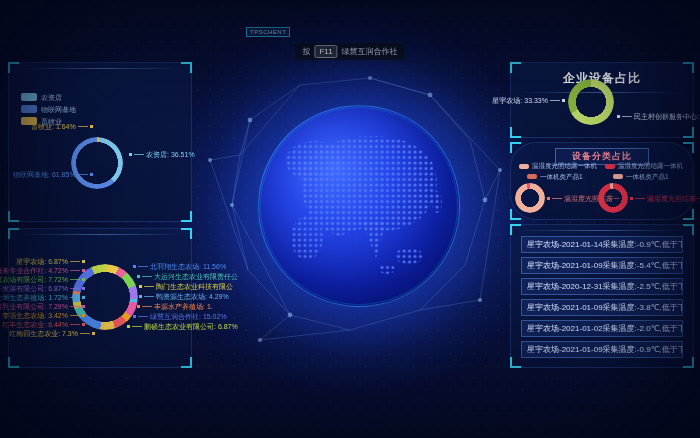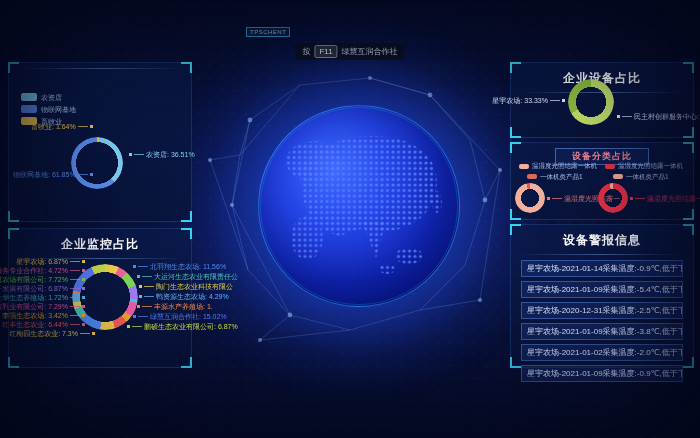--- a/index.html
+++ b/index.html
@@ -153,21 +153,20 @@
       <div class="co" style="left: 4px; top: 108px; color: rgb(91, 143, 240);">
           <span>物联网基地: 61.85%</span>
           <span class="ln"></span>
           <span class="dt"></span>
         </div>
     </div>
   </div>
 
   <div class="panel" style="left:8px;top:228px;width:182px;height:138px;">
     <div class="p-inner">
-      <div class="p-title">企业监控占比</div>
       <div class="p-line"></div>
       <div class="donut" style="left: 63px; top: 35px; width: 66px; height: 66px; --h: 75%; background: conic-gradient(rgb(245, 211, 74) 0deg, rgb(245, 211, 74) 24.73deg, rgb(240, 103, 158) 24.73deg, rgb(240, 103, 158) 41.72deg, rgb(126, 217, 87) 41.72deg, rgb(126, 217, 87) 69.5deg, rgb(160, 125, 242) 69.5deg, rgb(160, 125, 242) 94.23deg, rgb(79, 195, 232) 94.23deg, rgb(79, 195, 232) 100.42deg, rgb(239, 93, 168) 100.42deg, rgb(239, 93, 168) 126.66deg, rgb(245, 166, 35) 126.66deg, rgb(245, 166, 35) 138.97deg, rgb(242, 92, 92) 138.97deg, rgb(242, 92, 92) 162.15deg, rgb(242, 201, 76) 162.15deg, rgb(242, 201, 76) 188.42deg, rgb(77, 141, 242) 188.42deg, rgb(77, 141, 242) 230.03deg, rgb(73, 198, 184) 230.03deg, rgb(73, 198, 184) 248.03deg, rgb(224, 212, 74) 248.03deg, rgb(224, 212, 74) 260.26deg, rgb(100, 181, 246) 260.26deg, rgb(100, 181, 246) 275.7deg, rgb(255, 138, 77) 275.7deg, rgb(255, 138, 77) 281.21deg, rgb(92, 124, 250) 281.21deg, rgb(92, 124, 250) 335.27deg, rgb(200, 224, 74) 335.27deg, rgb(200, 224, 74) 360deg);"></div>
 
       <div class="co" style="right: 106px; top: 29px; color: rgb(245, 211, 74);">
           <span>星宇农场: 6.87%</span>
           <span class="ln"></span>
           <span class="dt"></span>
         </div>
       <div class="co" style="right: 106px; top: 38px; color: rgb(240, 103, 158);">
           <span>秀洲服务专业合作社: 4.72%</span>
@@ -259,21 +258,21 @@
           <span class="dt"></span>
         </div>
       <div class="co" style="left:106px;top:50px;color:#dfe8ff;">
           <span class="dt"></span>
           <span class="ln"></span>
           <span>民主村创群服务中心:</span>
         </div>
     </div>
   </div>
 
-  <div class="panel" style="left:510px;top:142px;width:182px;height:76px;">
+  <div class="panel" style="left:510px;top:142px;width:182px;height:76px;border-radius:26px;">
     <div class="p-inner">
       <div class="pill-title">设备分类占比</div>
       <div class="lg lg-mini" style="left:8px;top:20px;">
         <div class="lg-i">
             <span class="sw" style="background: rgb(240, 176, 156);"></span>
             <span>温湿度光照结露一体机</span>
           </div>
         <div class="lg-i" style="margin-left:8px;">
             <span class="sw" style="background: rgb(216, 106, 90);"></span>
             <span>一体机类产品1</span>
@@ -300,21 +299,20 @@
       <div class="co" style="left: 119px; top: 52px; color: rgb(240, 49, 78);">
           <span class="dt"></span>
           <span class="ln"></span>
           <span>温湿度光照结露一…</span>
         </div>
     </div>
   </div>
 
   <div class="panel" style="left:510px;top:224px;width:182px;height:142px;">
     <div class="p-inner">
-      <div class="p-title">设备警报信息</div>
       <div class="p-line"></div>
       <div class="alarm-list">
         <div class="alarm-row">星宇农场-2021-01-14采集温度:-0.9℃,低于下限:0℃</div>
         <div class="alarm-row">星宇农场-2021-01-09采集温度:-5.4℃,低于下限:0℃</div>
         <div class="alarm-row">星宇农场-2020-12-31采集温度:-2.5℃,低于下限:0℃</div>
         <div class="alarm-row">星宇农场-2021-01-09采集温度:-3.8℃,低于下限:0℃</div>
         <div class="alarm-row">星宇农场-2021-01-02采集温度:-2.0℃,低于下限:0℃</div>
         <div class="alarm-row">星宇农场-2021-01-09采集温度:-0.9℃,低于下限:0℃</div>
       </div>
     </div>

